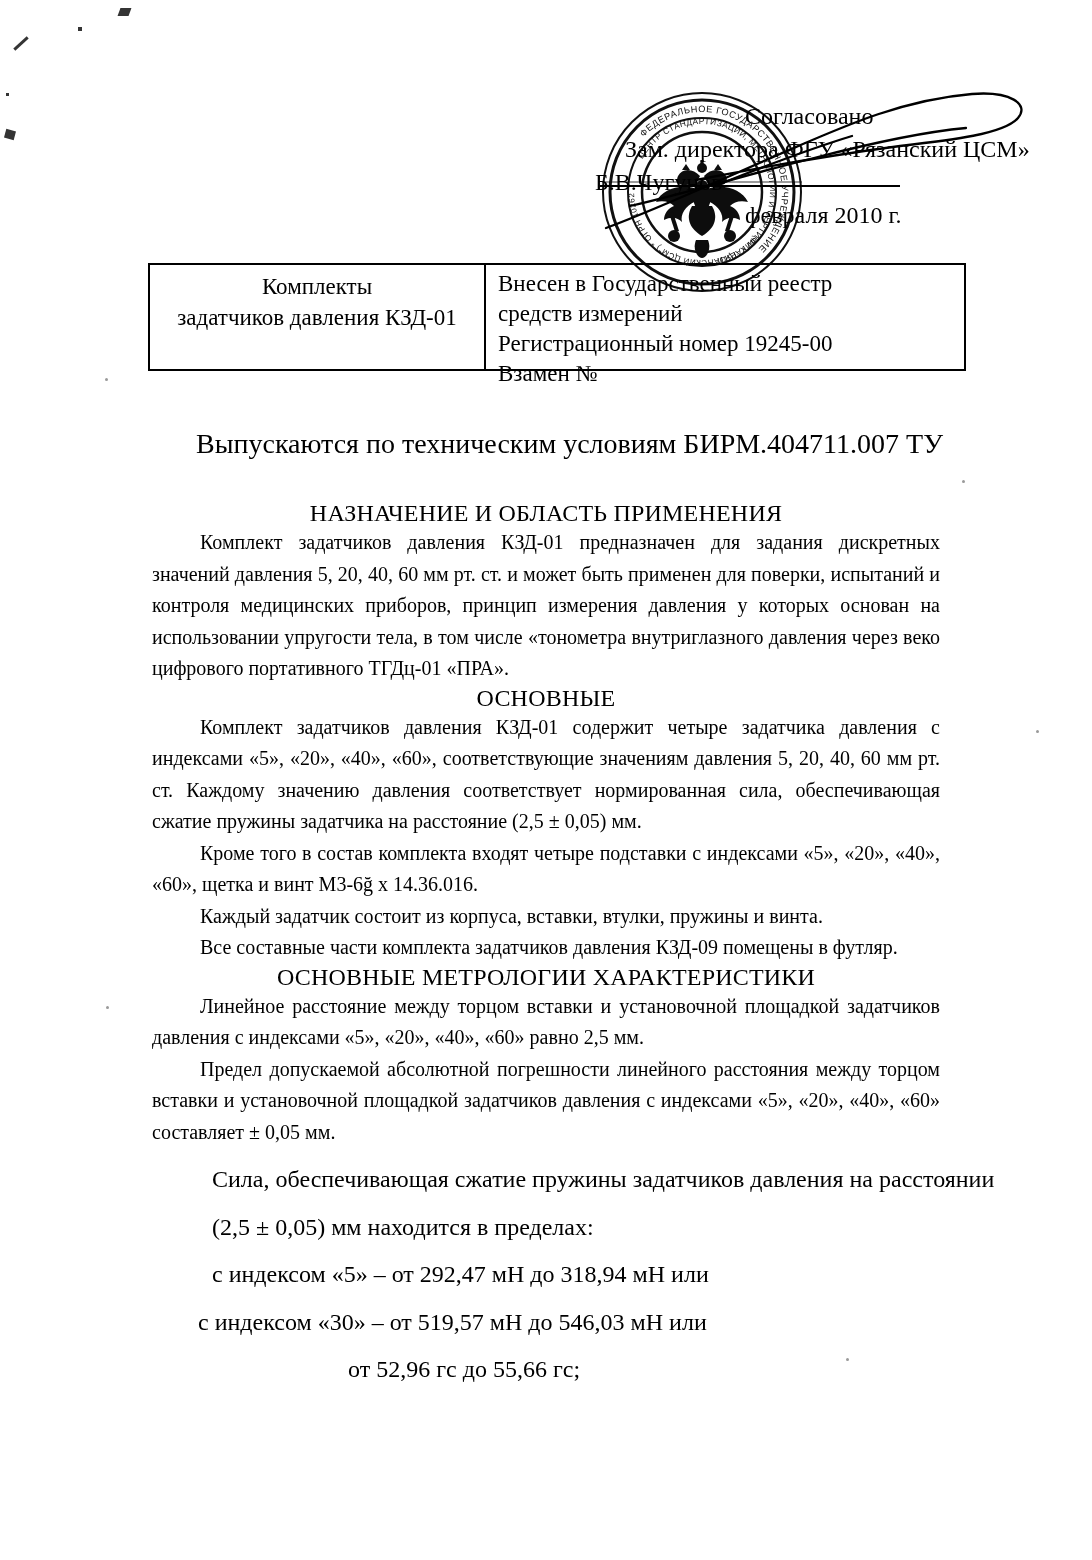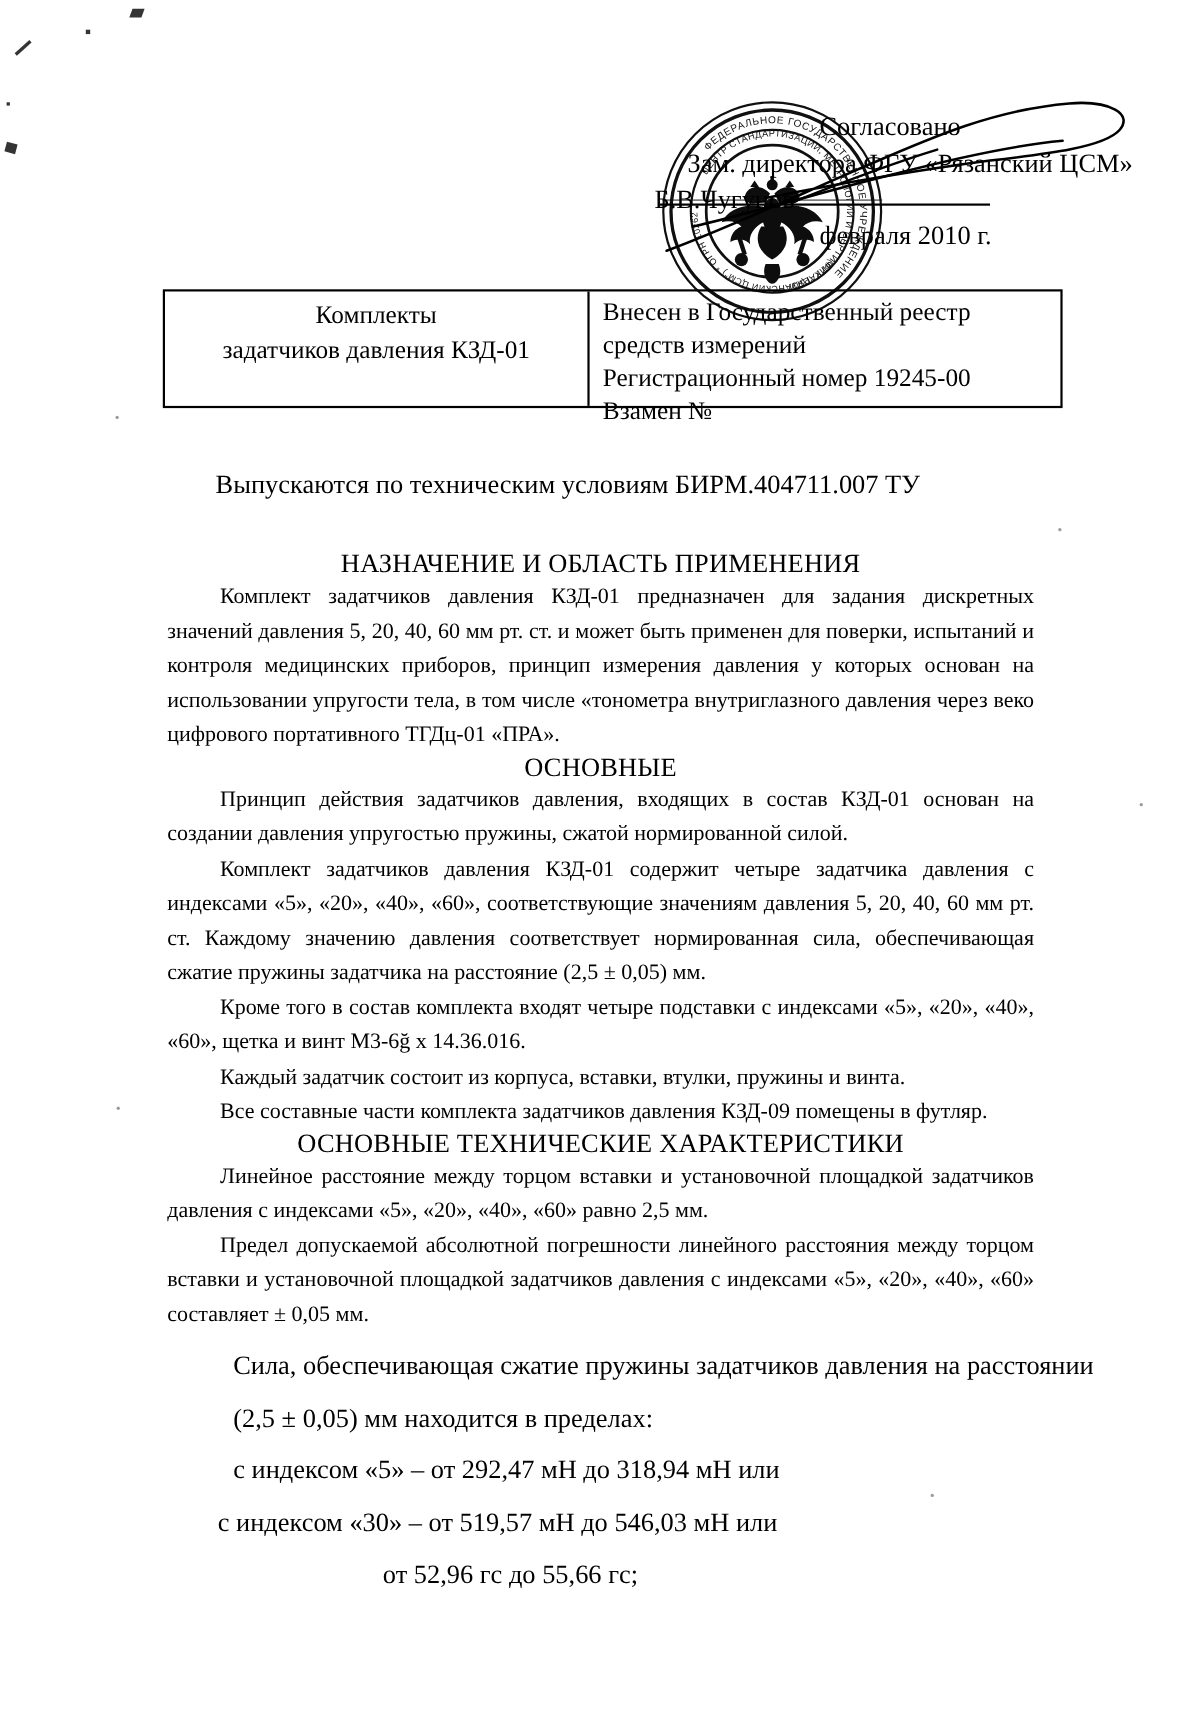--- a/index.html
+++ b/index.html
@@ -106,21 +106,21 @@
     left: 148px;
     top: 263px;
     width: 818px;
     height: 108px;
     border: 2px solid #000;
     box-sizing: border-box;
     z-index: 2;
     display: flex;
   }
   .reg-cell-left {
-    width: 386px;
+    width: 336px;
     box-sizing: border-box;
     border-right: 2px solid #000;
     display: flex;
     flex-direction: column;
     align-items: center;
     justify-content: flex-start;
     padding-top: 6px;
     font-size: 23px;
     line-height: 31px;
     text-align: center;
@@ -132,21 +132,21 @@
     font-size: 23px;
     line-height: 30px;
   }
   .reg-cell-right div { white-space: nowrap; }
 
   
   .tu-line {
     position: absolute;
     left: 196px;
     top: 428px;
-    font-size: 24px;
+    font-size: 28px;
     white-space: nowrap;
   }
   .content {
     position: absolute;
     left: 152px;
     top: 500px;
     width: 788px;
   }
   h2.section {
     font-size: 24px;
@@ -275,27 +275,26 @@
   </div>
 
   <div class="tu-line">Выпускаются по техническим условиям БИРМ.404711.007 ТУ</div>
 
   <div class="content">
 
     <h2 class="section">НАЗНАЧЕНИЕ И ОБЛАСТЬ ПРИМЕНЕНИЯ</h2>
     <p class="para after-head">Комплект задатчиков давления КЗД-01 предназначен для задания дискретных значений давления 5, 20, 40, 60 мм рт. ст. и может быть применен для поверки, испытаний и контроля медицинских приборов, принцип измерения давления у которых основан на использовании упругости тела, в том числе «тонометра внутриглазного давления через веко цифрового портативного ТГДц-01 «ПРА».</p>
 
     <h2 class="section sp-before-34">ОСНОВНЫЕ</h2>
-    <p class="para after-head">Принцип действия задатчиков давления, входящих в состав КЗД-01 основан на создании давления упругостью пружины, сжатой нормированной силой.</p>
     <p class="para">Комплект задатчиков давления КЗД-01 содержит четыре задатчика давления с индексами «5», «20», «40», «60», соответствующие значениям давления 5, 20, 40, 60 мм рт. ст. Каждому значению давления соответствует нормированная сила, обеспечивающая сжатие пружины задатчика на расстояние (2,5 ± 0,05) мм.</p>
     <p class="para">Кроме того в состав комплекта входят четыре подставки с индексами «5», «20», «40», «60», щетка и винт М3-6ğ х 14.36.016.</p>
     <p class="para">Каждый задатчик состоит из корпуса, вставки, втулки, пружины и винта.</p>
     <p class="para">Все составные части комплекта задатчиков давления КЗД-09 помещены в футляр.</p>
 
-    <h2 class="section sp-before-34">ОСНОВНЫЕ ТЕХНИЧЕСКИЕ ХАРАКТЕРИСТИКИ</h2>
+    <h2 class="section sp-before-34">ОСНОВНЫЕ МЕТРОЛОГИИ ХАРАКТЕРИСТИКИ</h2>
     <p class="para after-head">Линейное расстояние между торцом вставки и установочной площадкой задатчиков давления с индексами «5», «20», «40», «60» равно 2,5 мм.</p>
     <p class="para">Предел допускаемой абсолютной погрешности линейного расстояния между торцом вставки и установочной площадкой задатчиков давления с индексами «5», «20», «40», «60» составляет ± 0,05 мм.</p>
 
     <div>
       <p class="list-line ind-1">Сила, обеспечивающая сжатие пружины задатчиков давления на расстоянии</p>
       <p class="list-line ind-1">(2,5 ± 0,05) мм находится в пределах:</p>
 
       <p class="list-line ind-2">с индексом «5» – от 292,47 мН до 318,94 мН или</p>
 
       <p class="list-line ind-4">с индексом «30» – от 519,57 мН до 546,03 мН или</p>

